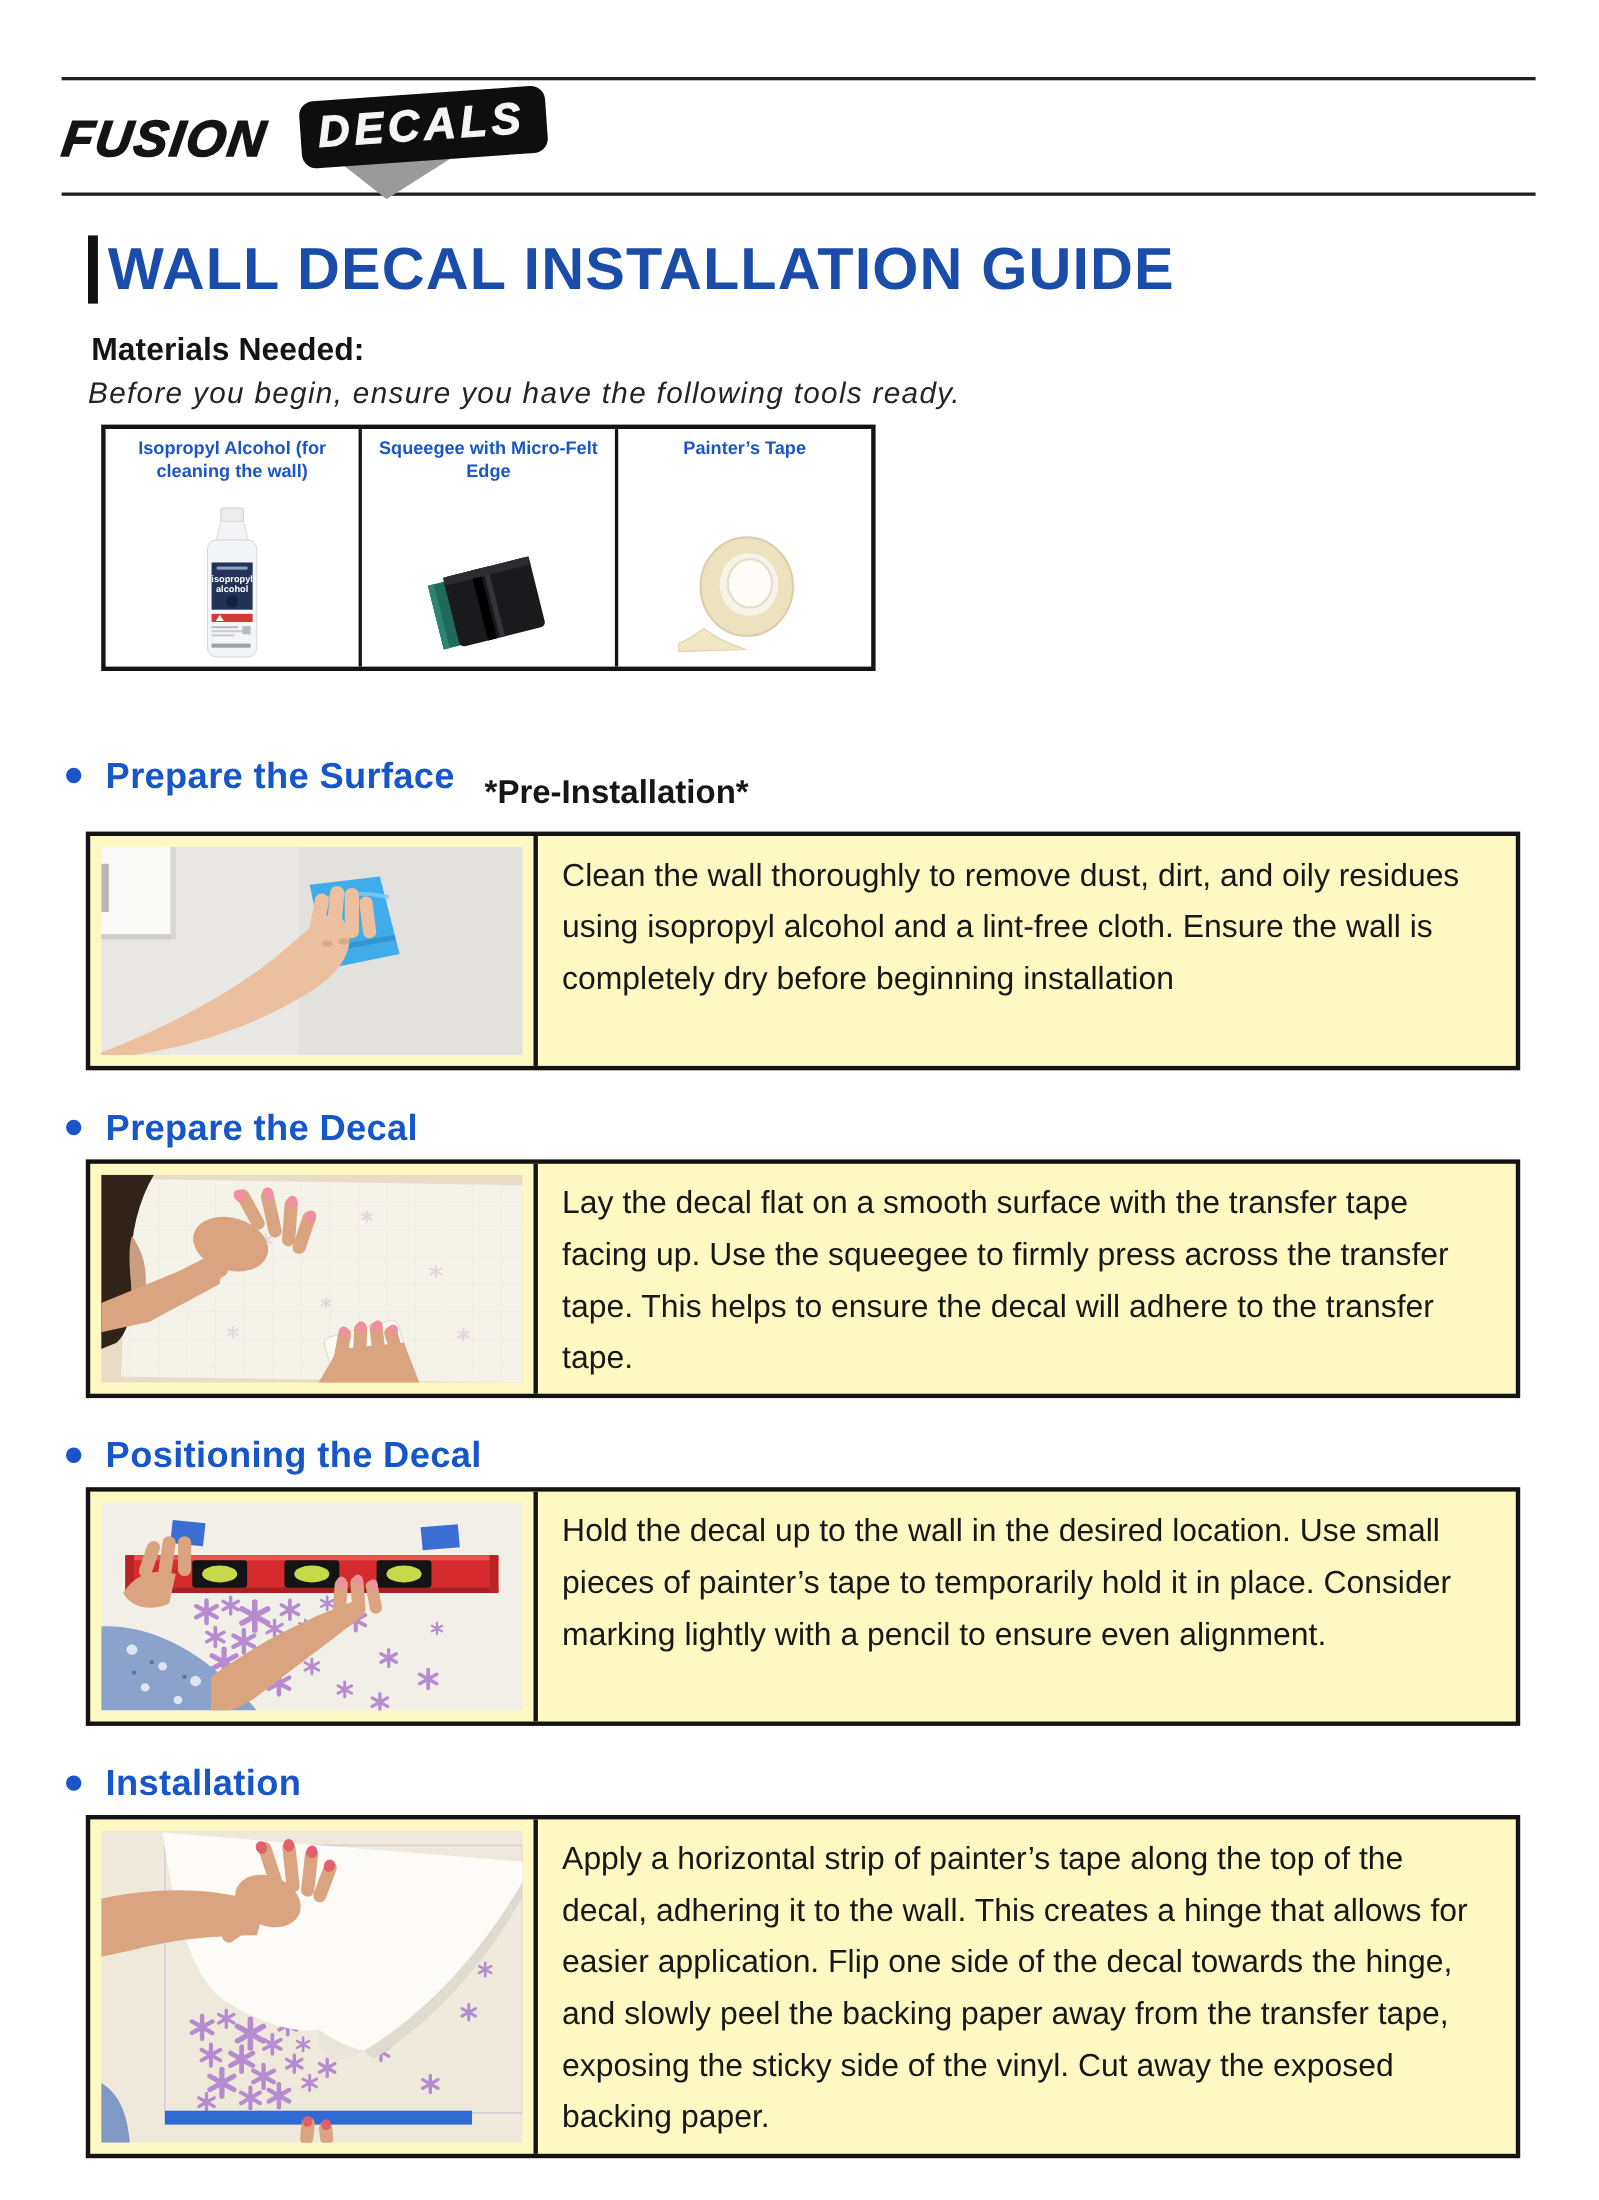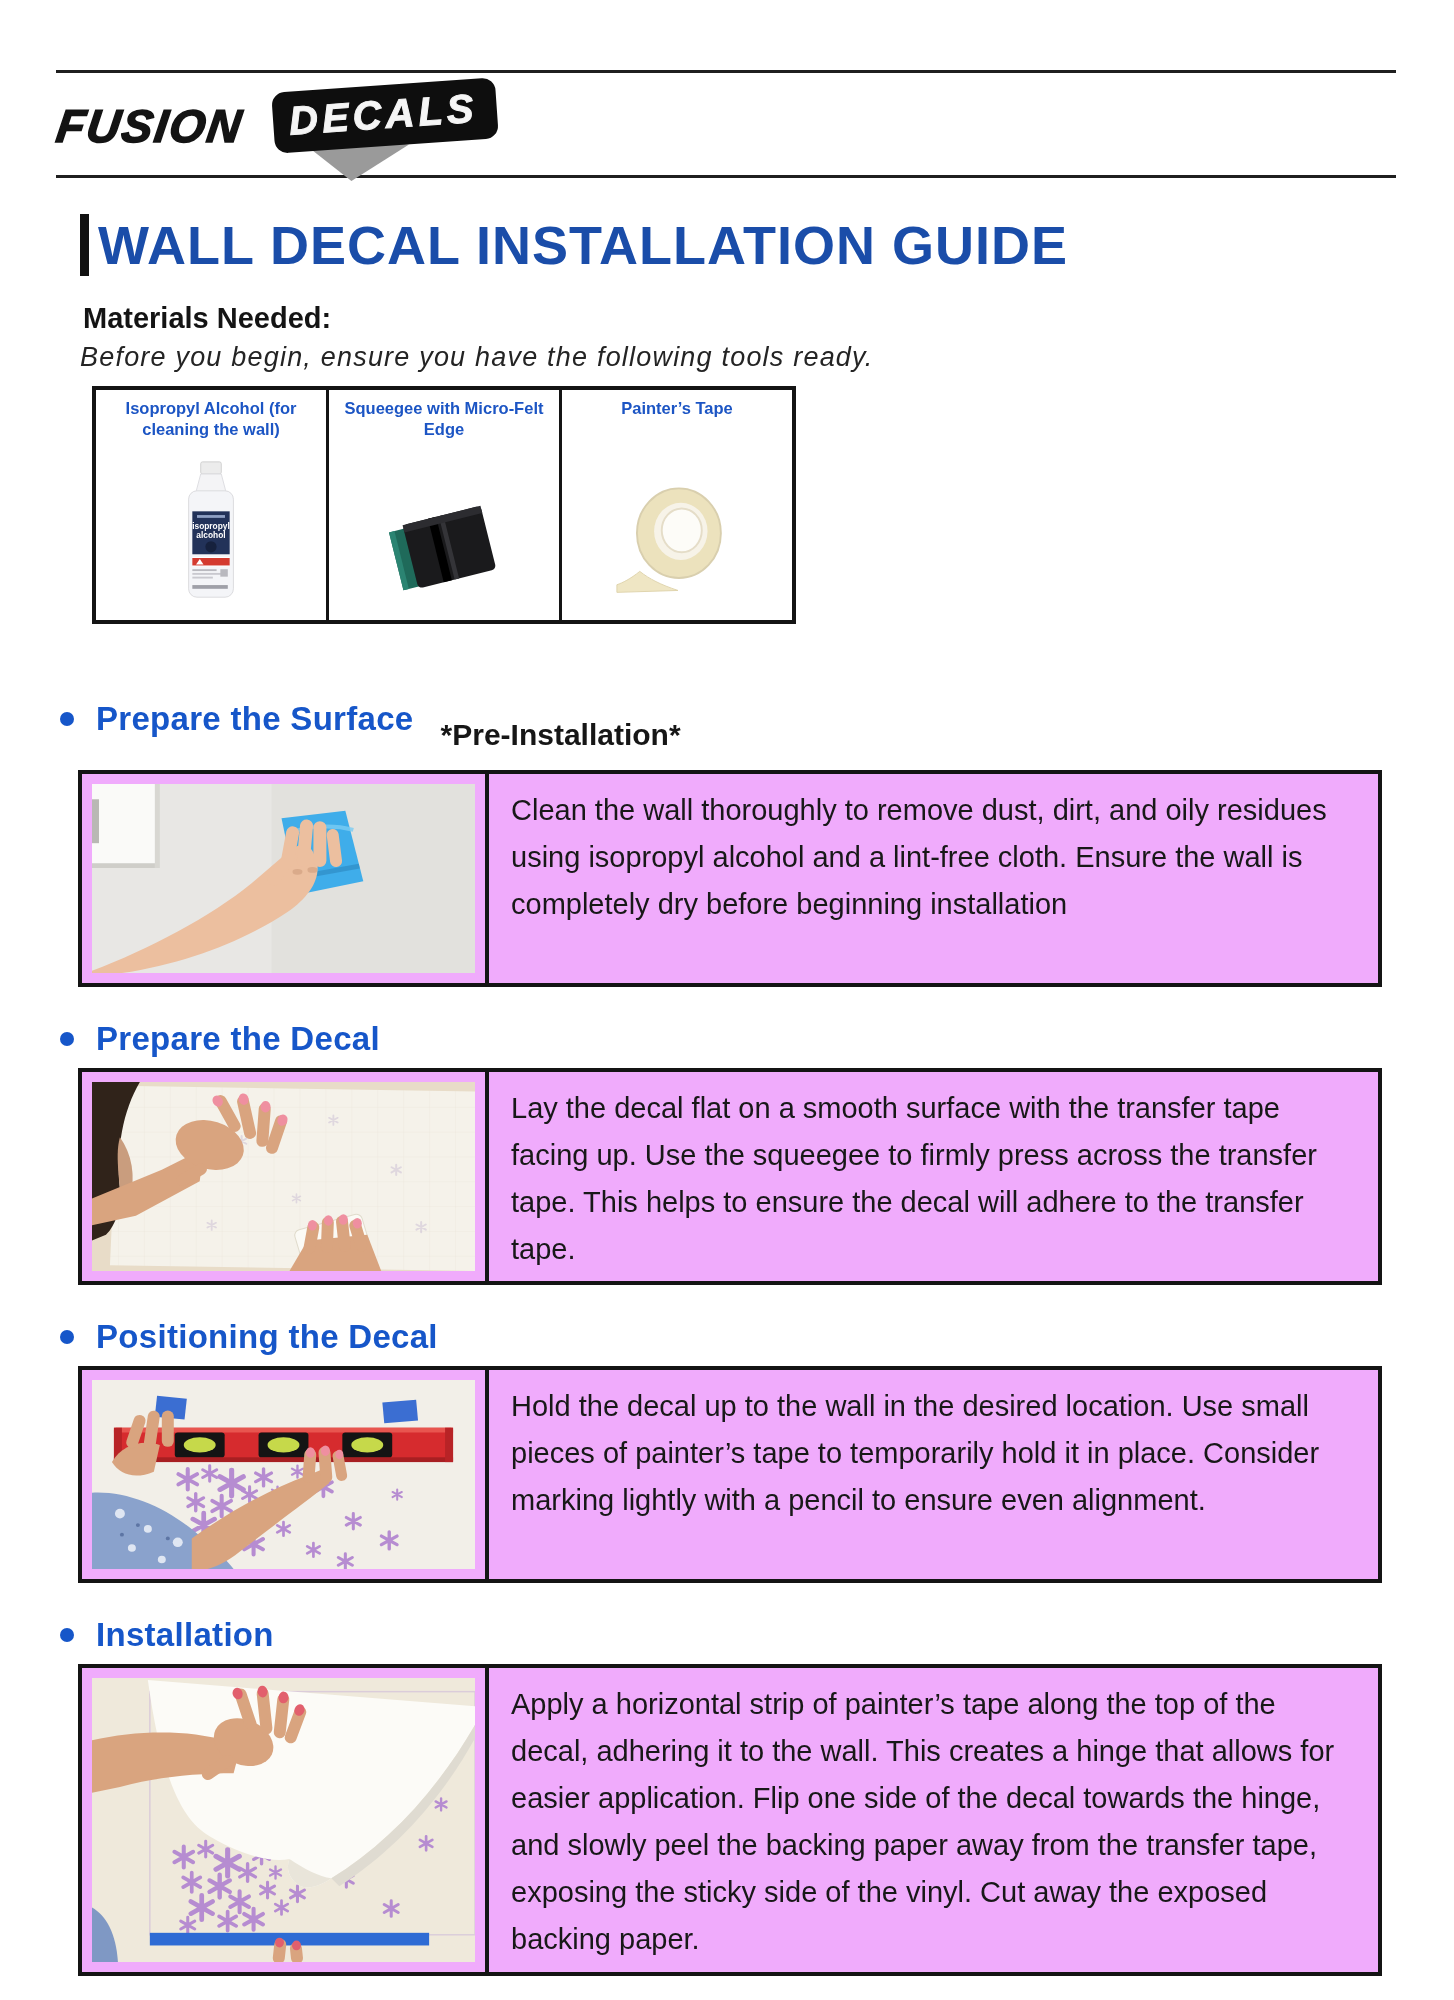--- a/index.html
+++ b/index.html
@@ -25,35 +25,35 @@
   .title-bar{width:9px;background:#111;margin-right:9px;}
   .title-text{font-size:54px;line-height:62px;font-weight:bold;color:#1a4da9;letter-spacing:1px;}
 
   .materials-heading{margin:26px 0 0 83px;font-size:29px;font-weight:bold;color:#141414;}
   .materials-intro{margin:7px 0 0 80px;font-size:27px;font-style:italic;letter-spacing:1.2px;color:#242424;}
 
   
   .materials-table{display:flex;margin:13px 0 0 92px;width:704px;border:4px solid #141414;
     box-sizing:border-box;background:#fff;}
   .material-cell{flex:1;border-right:3px solid #141414;display:flex;flex-direction:column;
-    align-items:center;padding:8px 5px 20px;}
+    align-items:center;padding:8px 5px 6px;}
   .material-cell:last-child{border-right:none;}
   .material-label{color:#1c55c4;font-weight:bold;font-size:16.5px;line-height:1.3;text-align:center;
     min-height:62px;}
   .material-figure{height:140px;width:100%;display:flex;align-items:flex-end;justify-content:center;}
 
   
   .section-heading{display:flex;align-items:center;margin:33px 0 10px 60px;}
   .section-heading.first{margin-top:62px;margin-bottom:18px;}
   .bullet-dot{width:14px;height:14px;border-radius:50%;background:#1656c9;margin-right:22px;flex:none;}
   .section-heading-text{font-size:33px;font-weight:bold;color:#1656c9;letter-spacing:0.3px;}
   .section-note{font-size:30px;font-weight:bold;color:#161616;margin-left:27px;margin-top:32px;}
 
   .step-box{display:flex;border:4px solid #141414;margin-left:78px;width:1304px;height:217px;
-    box-sizing:border-box;background:#f0abfc;margin-bottom:0;}
+    box-sizing:border-box;background:#fef9c3;margin-bottom:0;}
   .step-box.tall{height:312px;}
   .step-photo-cell{width:407px;flex:none;border-right:4px solid #141414;padding:10px;box-sizing:border-box;}
   .step-photo-cell svg{width:100%;height:100%;display:block;}
   .step-text-cell{flex:1;padding:13px 26px 8px 22px;font-size:29px;line-height:1.62;color:#181818;}
 </style>
 </head>
 <body>
 
 <svg width="0" height="0" style="position:absolute" aria-hidden="true">
   <defs>

